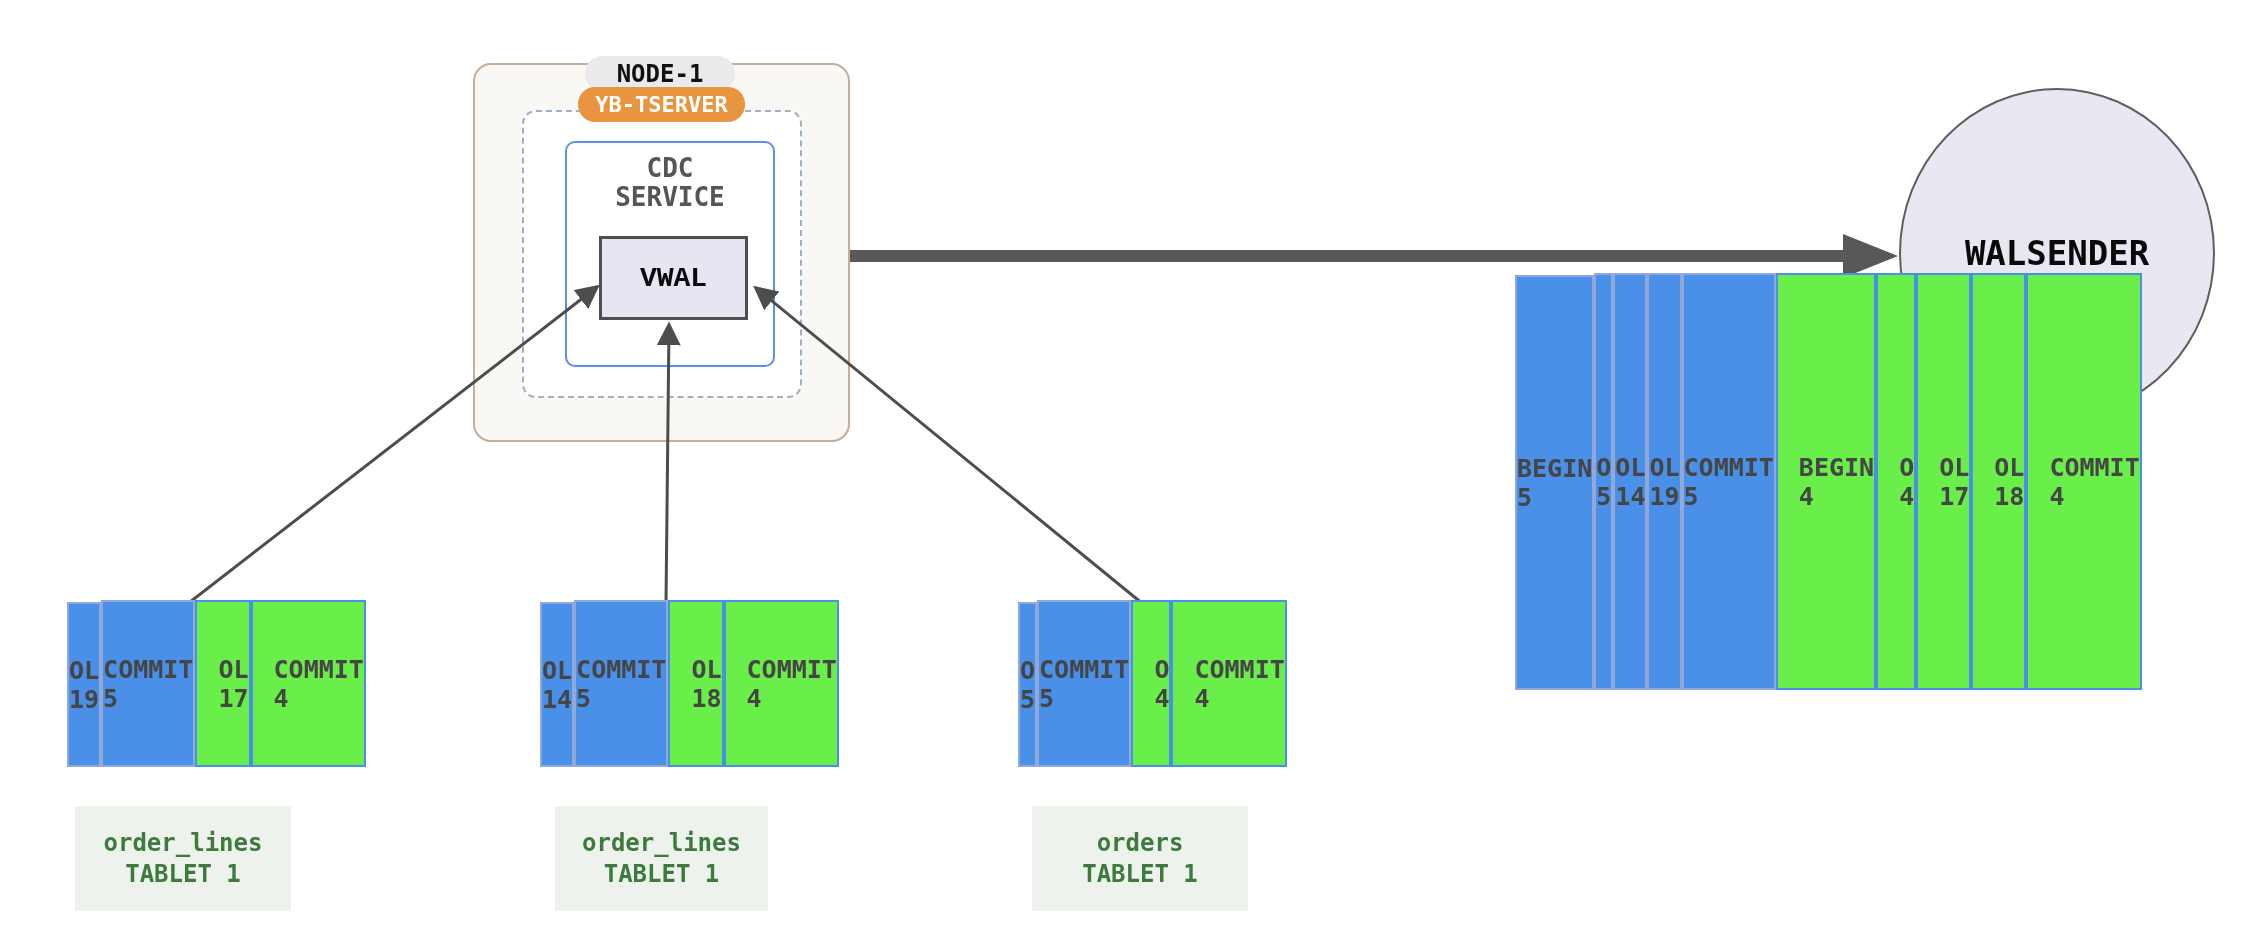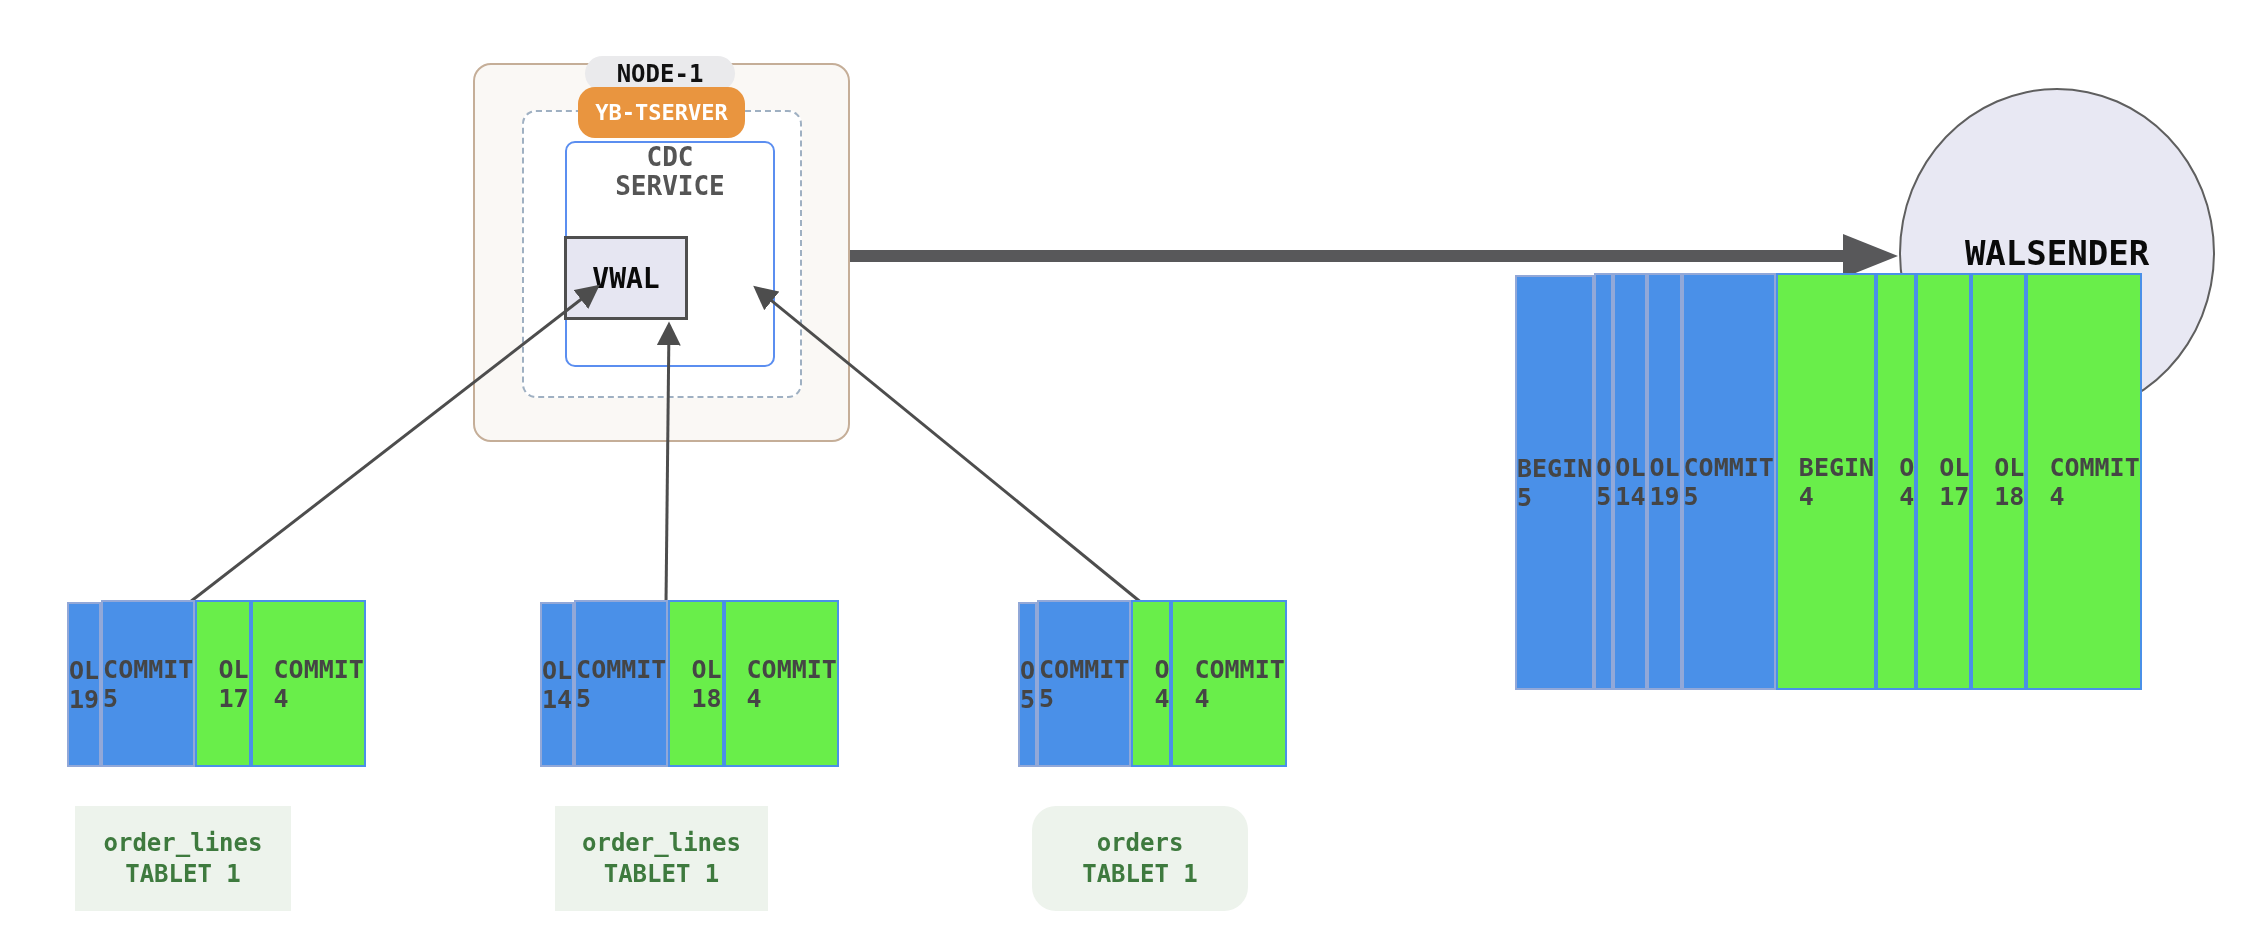--- a/index.html
+++ b/index.html
@@ -15,29 +15,29 @@
   html,body{margin:0;padding:0;}
   body{font-family:"DejaVu Sans Mono","Liberation Mono",monospace;background:var(--canvas-bg);}
   .canvas{position:relative;width:2254px;height:950px;background:var(--canvas-bg);overflow:hidden;}
   .abs{position:absolute;box-sizing:border-box;}
 
   
   .node-box{left:473px;top:63px;width:377px;height:379px;border:2px solid var(--node-border);
     border-radius:18px;background:var(--node-fill);z-index:1;}
   .node-pill{left:585px;top:33px;width:150px;height:35px;border-radius:18px;background:var(--node-pill-bg);
     color:var(--node-pill-text);font-size:24px;font-weight:bold;display:flex;align-items:center;justify-content:center;z-index:5;margin-top:23px;}
-  .tserver-pill{left:578px;top:87px;width:167px;height:51px;border-radius:17px;background:var(--tserver-bg);
+  .tserver-pill{left:578px;top:87px;width:167px;height:35px;border-radius:17px;background:var(--tserver-bg);
     color:var(--tserver-text);font-size:22px;font-weight:bold;display:flex;align-items:center;justify-content:center;z-index:5;}
   .dashed-box{left:522px;top:110px;width:280px;height:288px;border:2.5px dashed var(--dashed-border);
     border-radius:14px;background:#ffffff;z-index:2;}
   .cdc-box{left:565px;top:141px;width:210px;height:226px;border:2px solid var(--cdc-border);
     border-radius:10px;background:#ffffff;z-index:3;}
-  .cdc-label{text-align:center;font-size:26px;line-height:29px;font-weight:bold;color:var(--cdc-text);}
-  .vwal-box{left:564px;top:236px;width:124px;height:84px;border:3px solid var(--vwal-border);
-    background:var(--vwal-fill);display:flex;align-items:center;justify-content:center;z-index:4;}
+  .cdc-label{padding-top:11px;text-align:center;font-size:26px;line-height:29px;font-weight:bold;color:var(--cdc-text);}
+  .vwal-box{left:599px;top:236px;width:149px;height:84px;border:3px solid var(--vwal-border);
+    background:var(--vwal-fill);display:flex;align-items:center;justify-content:center;z-index:4;font-family:Liberation Mono, monospace;}
   .vwal-box span{font-size:28px;font-weight:bold;color:var(--vwal-text);}
 
   
   .arrows{left:0;top:0;width:2254px;height:950px;z-index:6;pointer-events:none;}
   .thin{stroke:var(--thin-arrow);stroke-width:3;fill:none;}
   .thick-line{stroke:var(--thick-arrow);stroke-width:12;}
   .thick-head{fill:var(--thick-arrow);}
   marker path{fill:var(--thin-arrow);}
 
   
@@ -129,18 +129,18 @@
   </div>
 
   <div class="abs tablet-label" style="left:75px;top:806px;width:216px;height:105px;">
     <div>order_lines</div>
     <div>TABLET 1</div>
   </div>
   <div class="abs tablet-label" style="left:555px;top:806px;width:213px;height:105px;">
     <div>order_lines</div>
     <div>TABLET 1</div>
   </div>
-  <div class="abs tablet-label" style="left:1032px;top:806px;width:216px;height:105px;border-radius:24px;">
+  <div class="abs tablet-label" style="left:1032px;top:806px;width:216px;height:105px;">
     <div>orders</div>
     <div>TABLET 1</div>
   </div>
 
 </div>
 
 </body></html>

